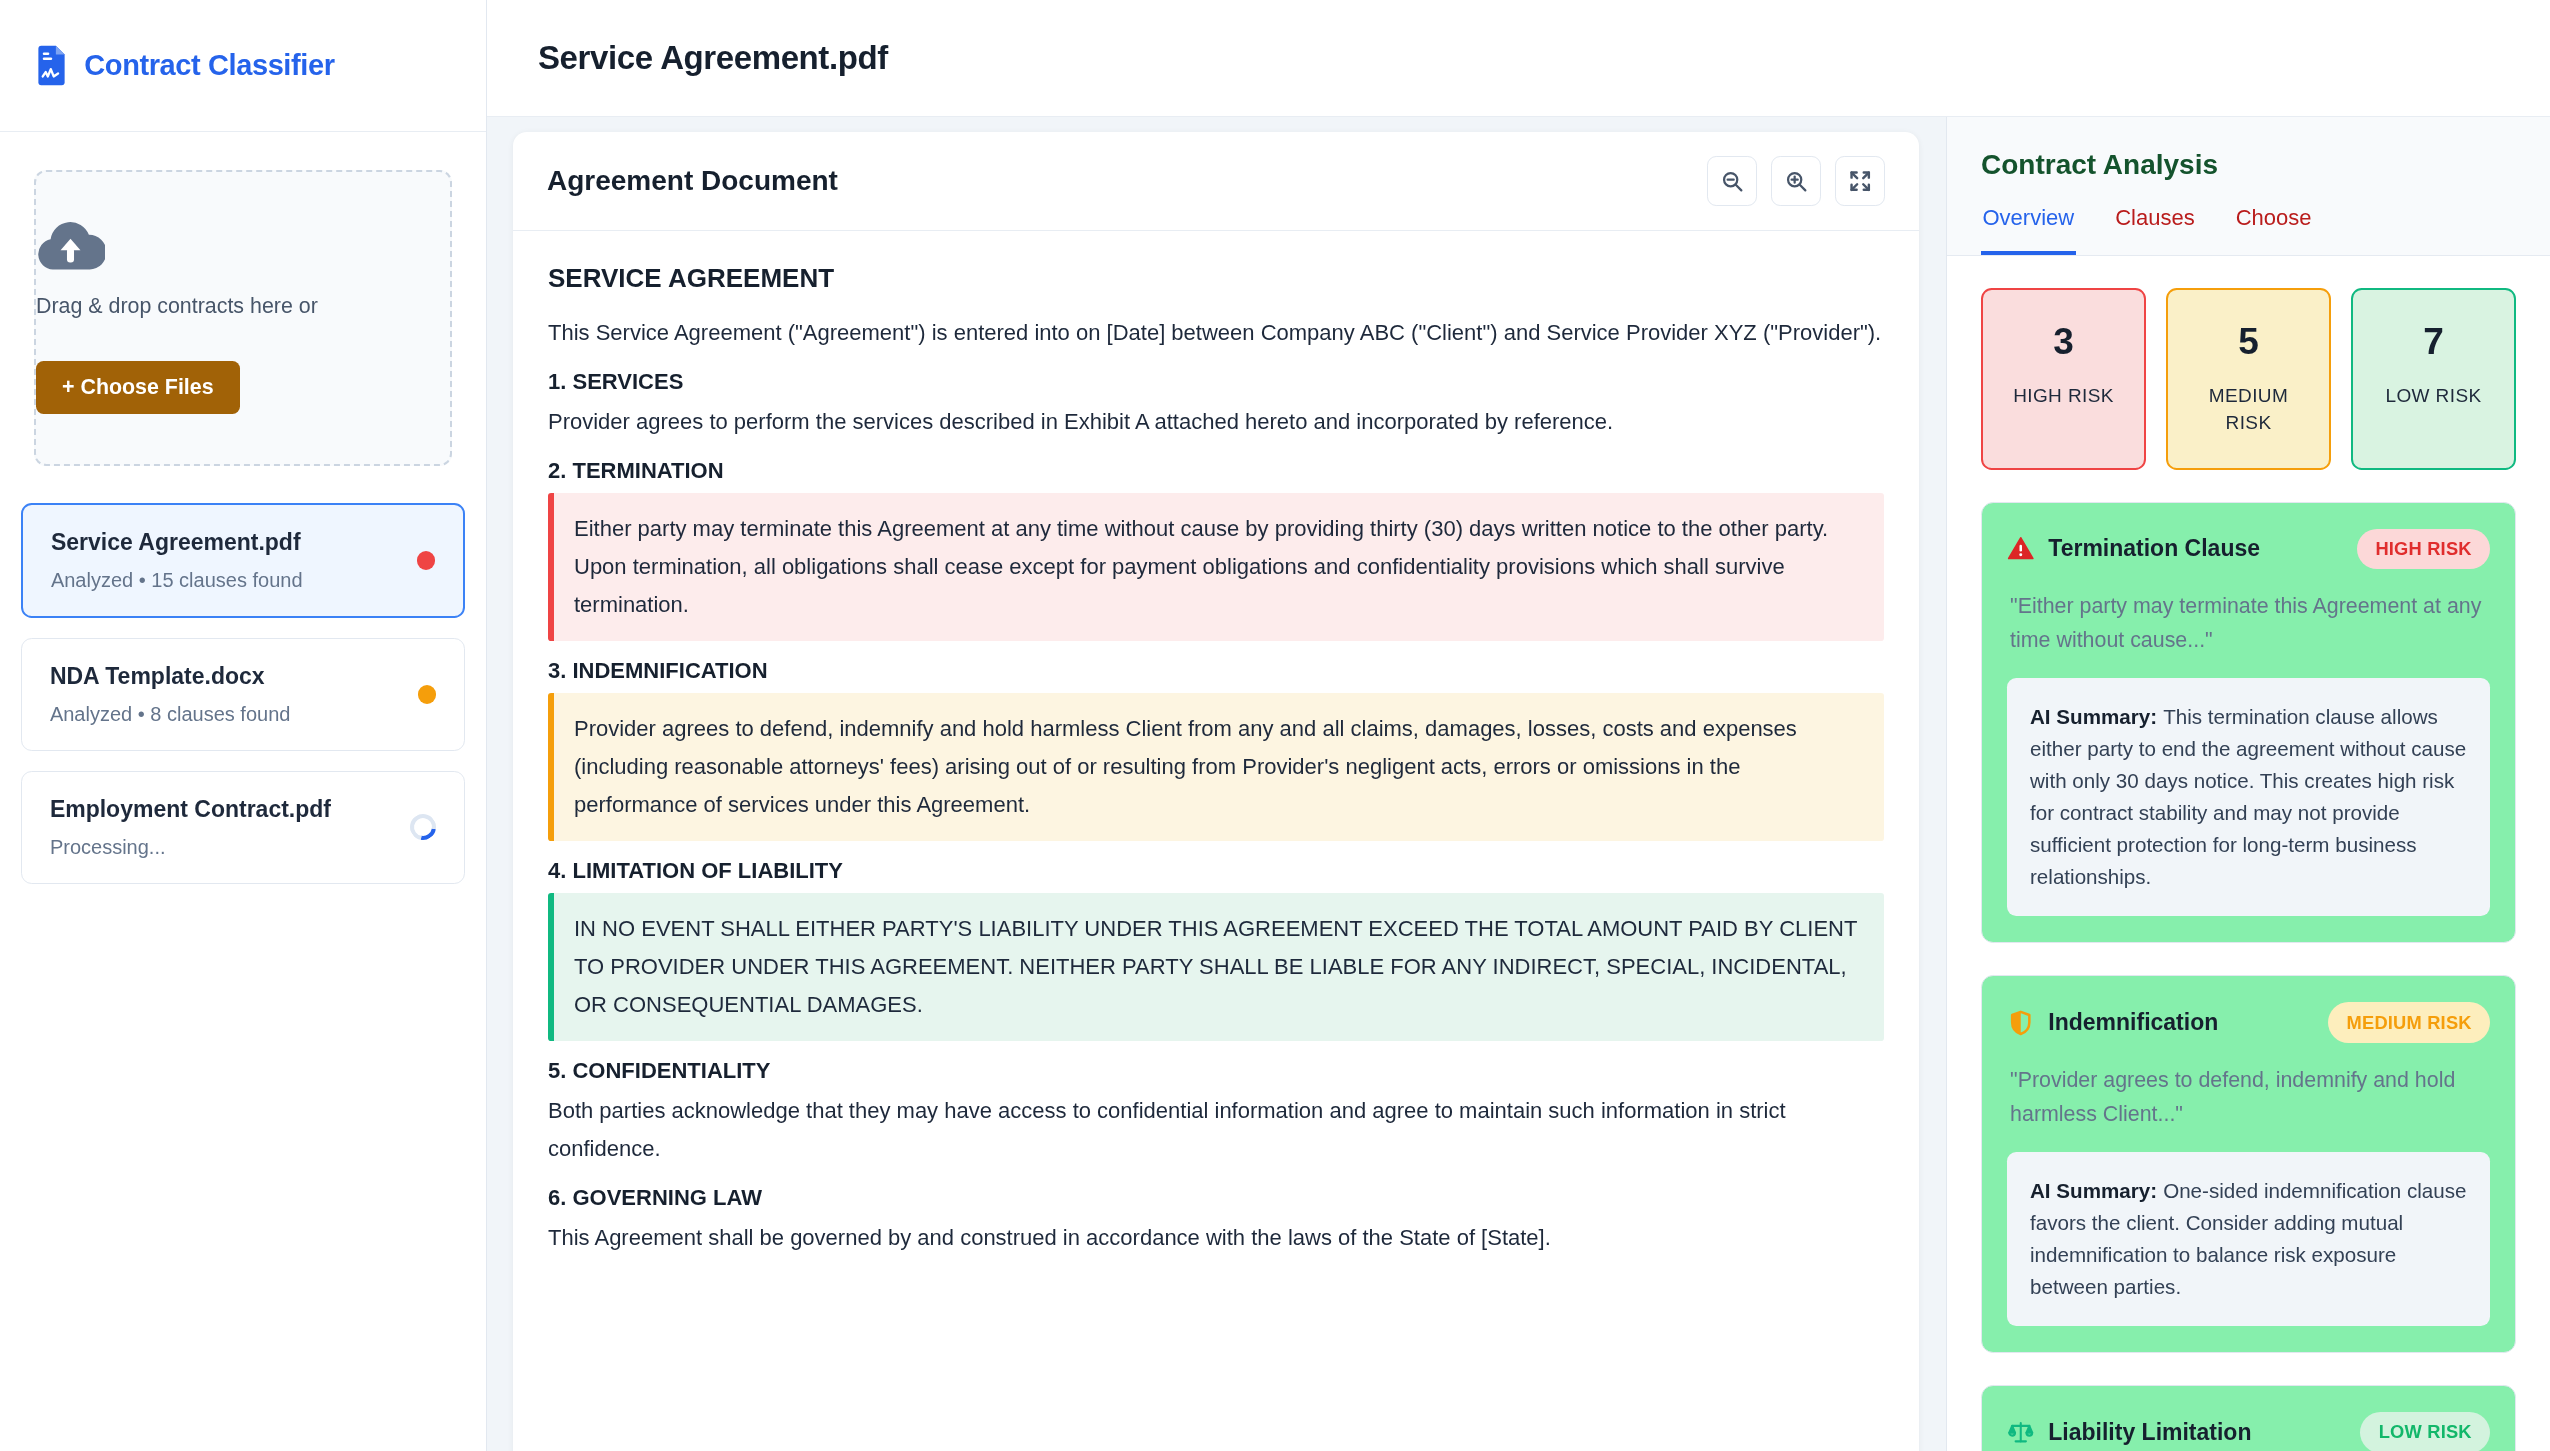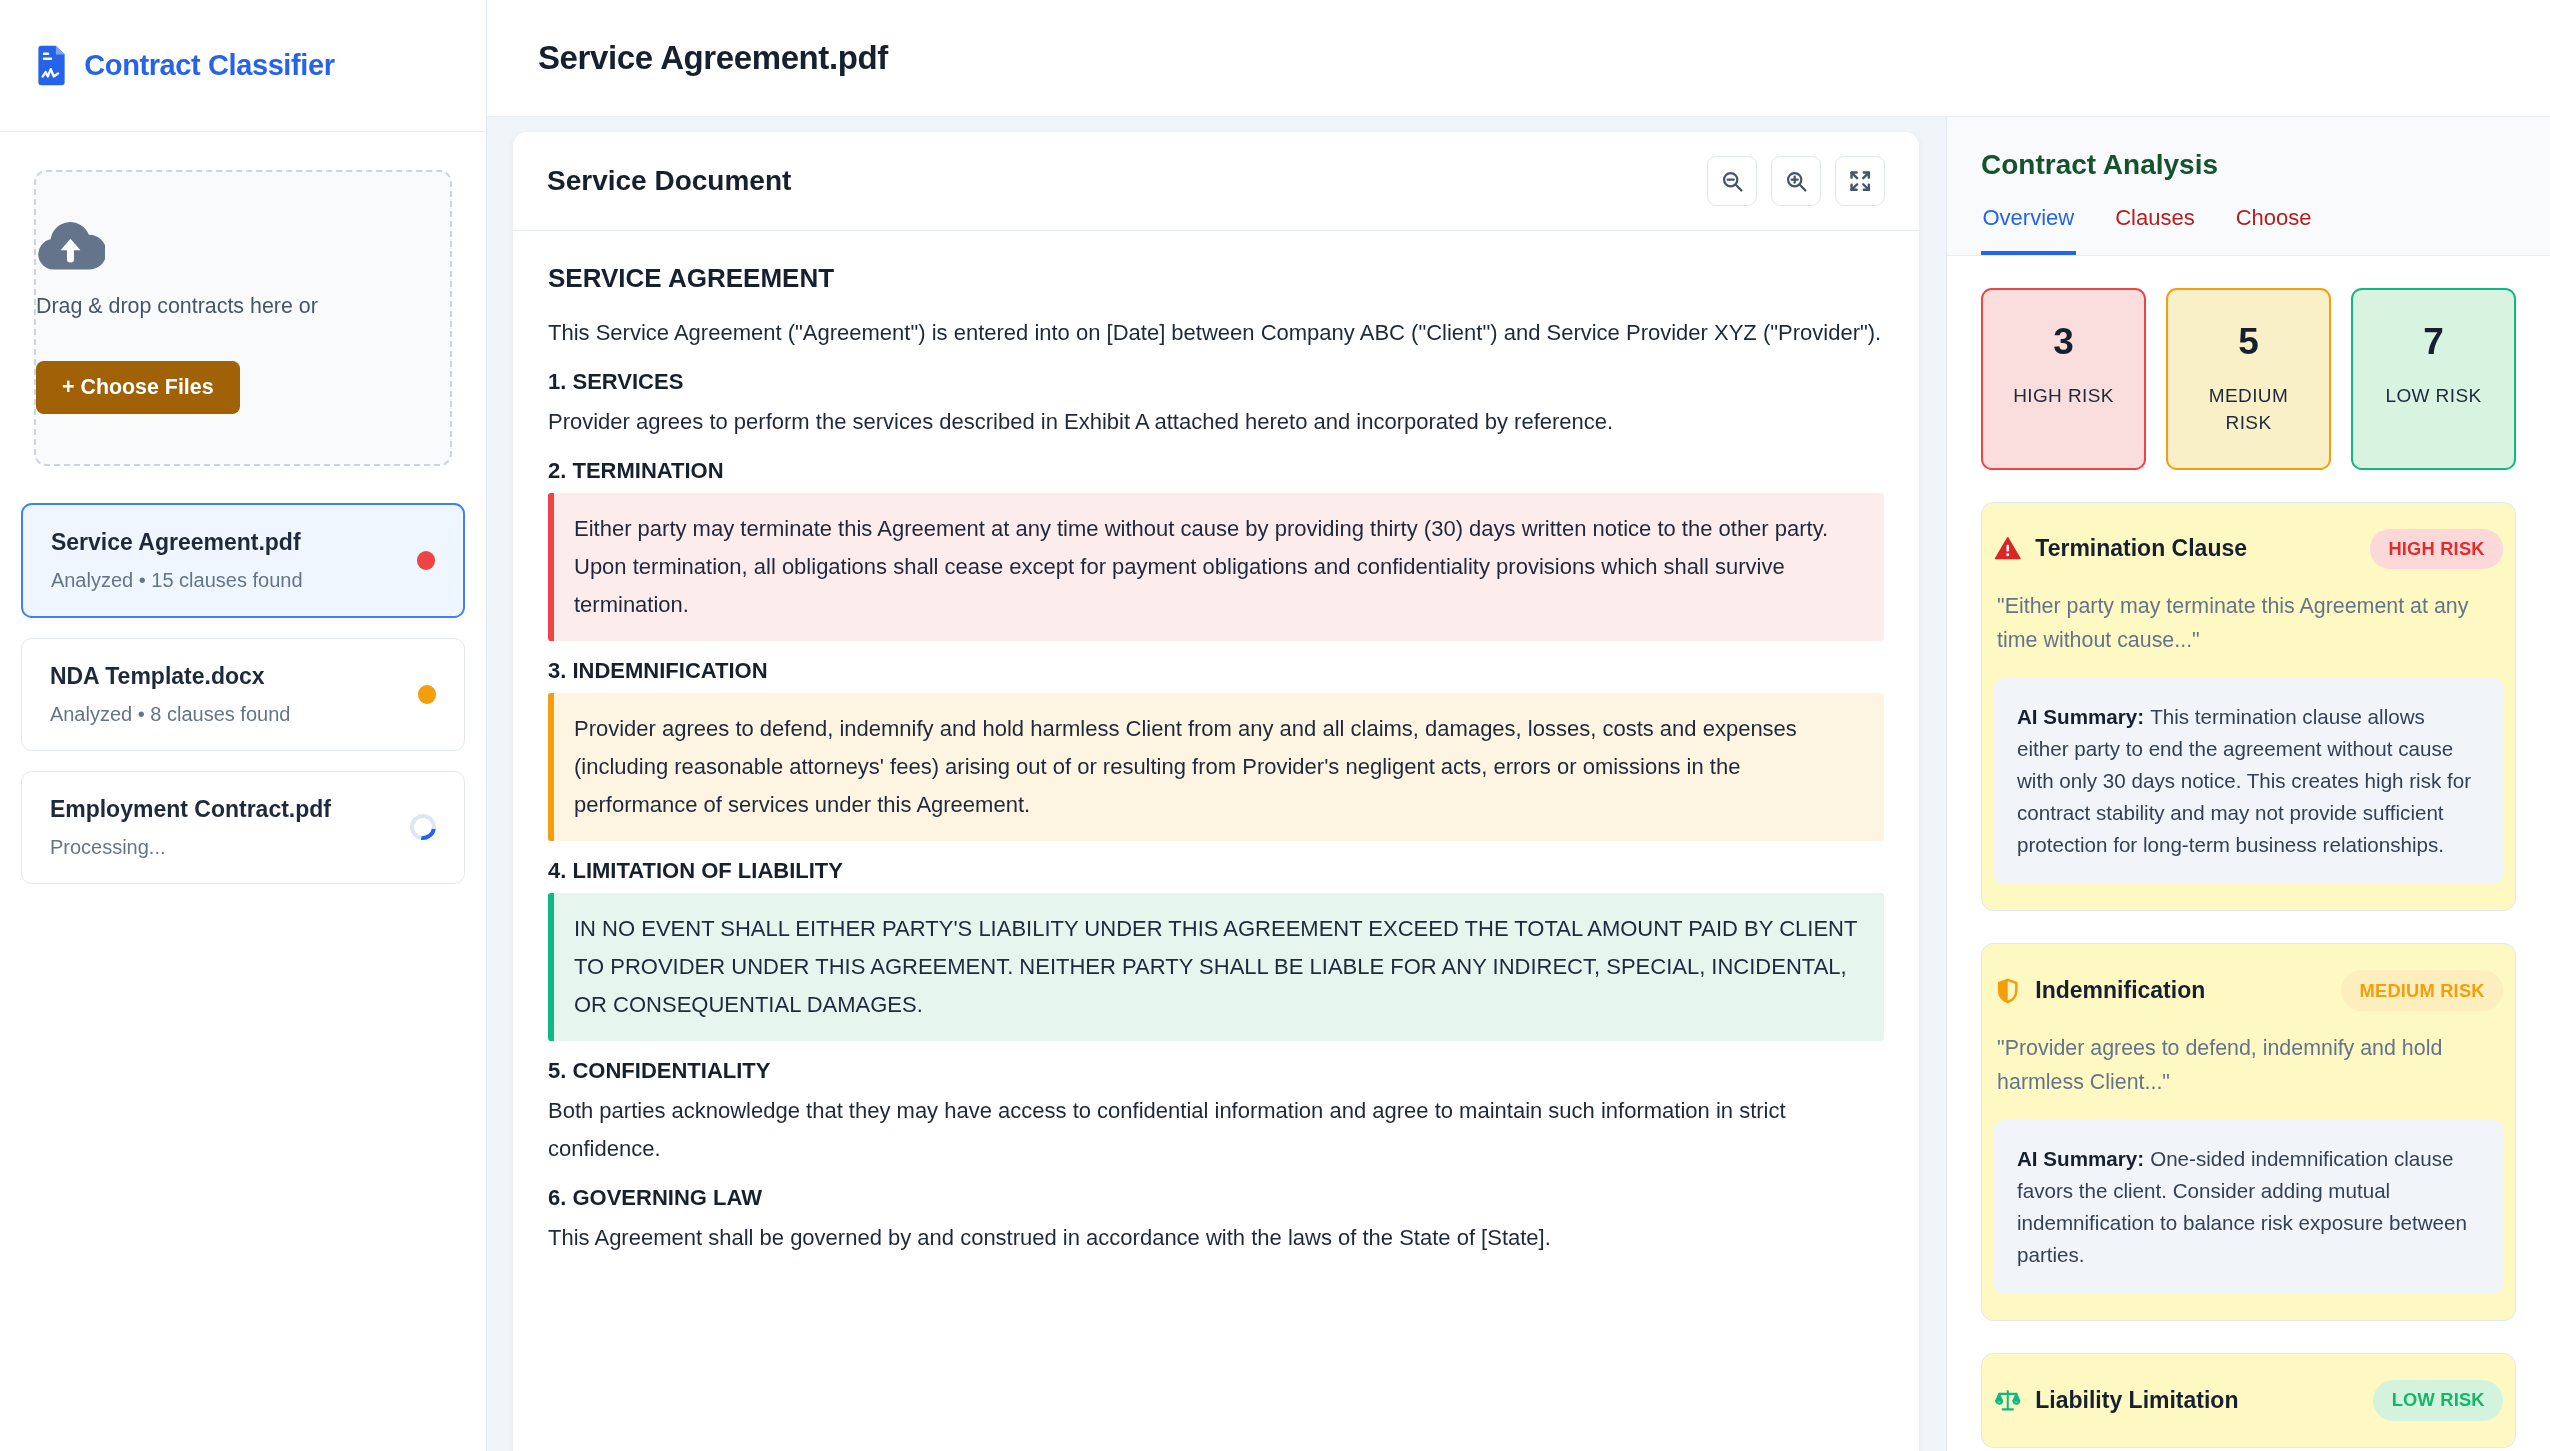--- a/index.html
+++ b/index.html
@@ -93,22 +93,22 @@
   .risk-row { display:flex; gap:20px; margin-bottom:32px; }
   .risk-card { flex:1; border-radius:10.7px; text-align:center; padding:31px 7.6px;
     min-height:180px; }
   .risk-card.v-high   { background:#fadddd; border:2.3px solid #ef4444; }
   .risk-card.v-medium { background:#faf0c8; border:2.3px solid #f59e0b; }
   .risk-card.v-low    { background:#d9f3e1; border:2.3px solid #10b981; }
   .risk-num { font-size:37px; font-weight:700; color:#16202e; }
   .risk-label { font-size:19px; font-weight:500; color:#1e293b; margin-top:18.3px;
     line-height:27.5px; letter-spacing:0.4px; padding:0 21.4px; }
 
-  .clause-card { border:1.5px solid #e2e8f0; border-radius:12.2px; padding:26px 12px;
-    margin-bottom:32px; background:#fef9c3; }
+  .clause-card { border:1.5px solid #e2e8f0; border-radius:12.2px; padding:26px 25px;
+    margin-bottom:32px; background:#86efac; }
   .clause-head { display:flex; align-items:center; gap:13.8px; }
   .clause-icon svg { width:27.5px; height:27.5px; display:block; }
   .clause-title { font-size:23px; font-weight:600; color:#16202e; }
   .badge { margin-left:auto; border-radius:763px; padding:9.2px 18.3px;
     font-size:18.3px; font-weight:700; letter-spacing:0.2px; white-space:nowrap; }
   .badge.v-high   { background:#fcd8d8; color:#e02d2d; }
   .badge.v-medium { background:#fdeebd; color:#f59e0b; }
   .badge.v-low    { background:#d3f3de; color:#12b76a; }
   .clause-quote { font-size:21.4px; line-height:34px; color:#64748b; margin:20px 3.1px 0; }
   .summary-box { margin-top:21.4px; background:#f1f5f9; border-radius:9.2px;
@@ -173,21 +173,21 @@
 
   <header class="topbar">
     <h1>Service Agreement.pdf</h1>
   </header>
 
   <div class="workspace">
 
     <main class="doc-area">
       <section class="doc-card">
         <div class="doc-card-header">
-          <h2>Service Document</h2>
+          <h2>Agreement Document</h2>
           <div class="doc-tools">
             <button class="tool-btn">
               <svg viewBox="0 0 24 24" fill="none" stroke="#475569" stroke-width="2.2" stroke-linecap="round">
                 <circle cx="10.5" cy="10.5" r="6.5"></circle>
                   <line x1="15.5" y1="15.5" x2="21" y2="21"></line>
                   <line x1="7.5" y1="10.5" x2="13.5" y2="10.5"></line>
               </svg>
             </button>
             <button class="tool-btn">
               <svg viewBox="0 0 24 24" fill="none" stroke="#475569" stroke-width="2.2" stroke-linecap="round">

